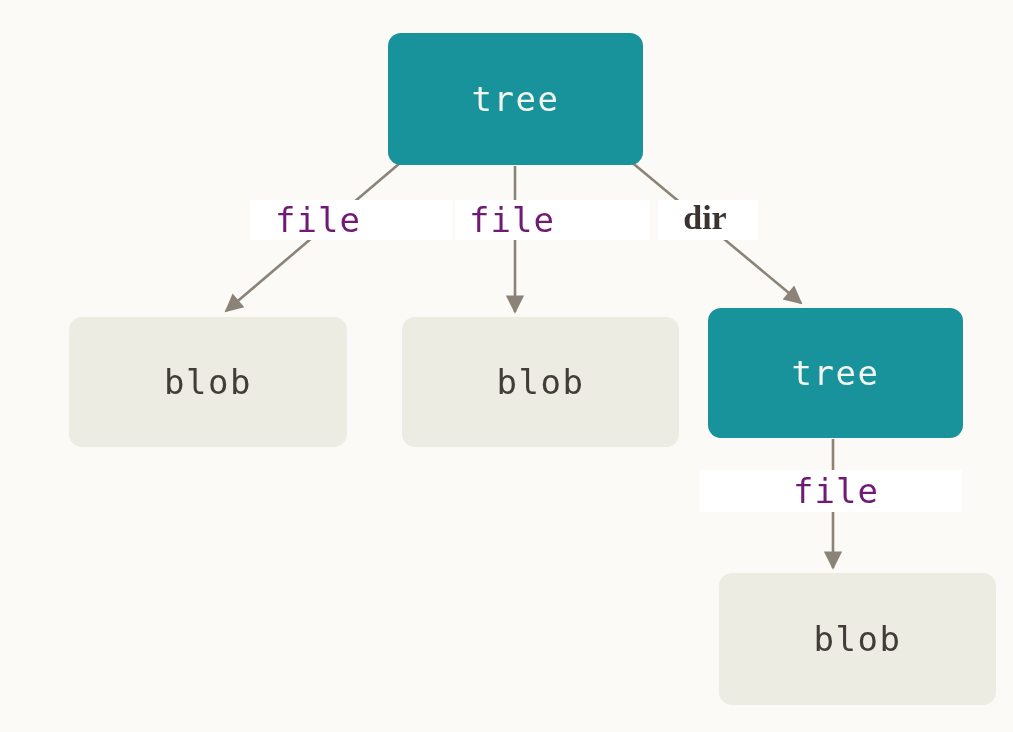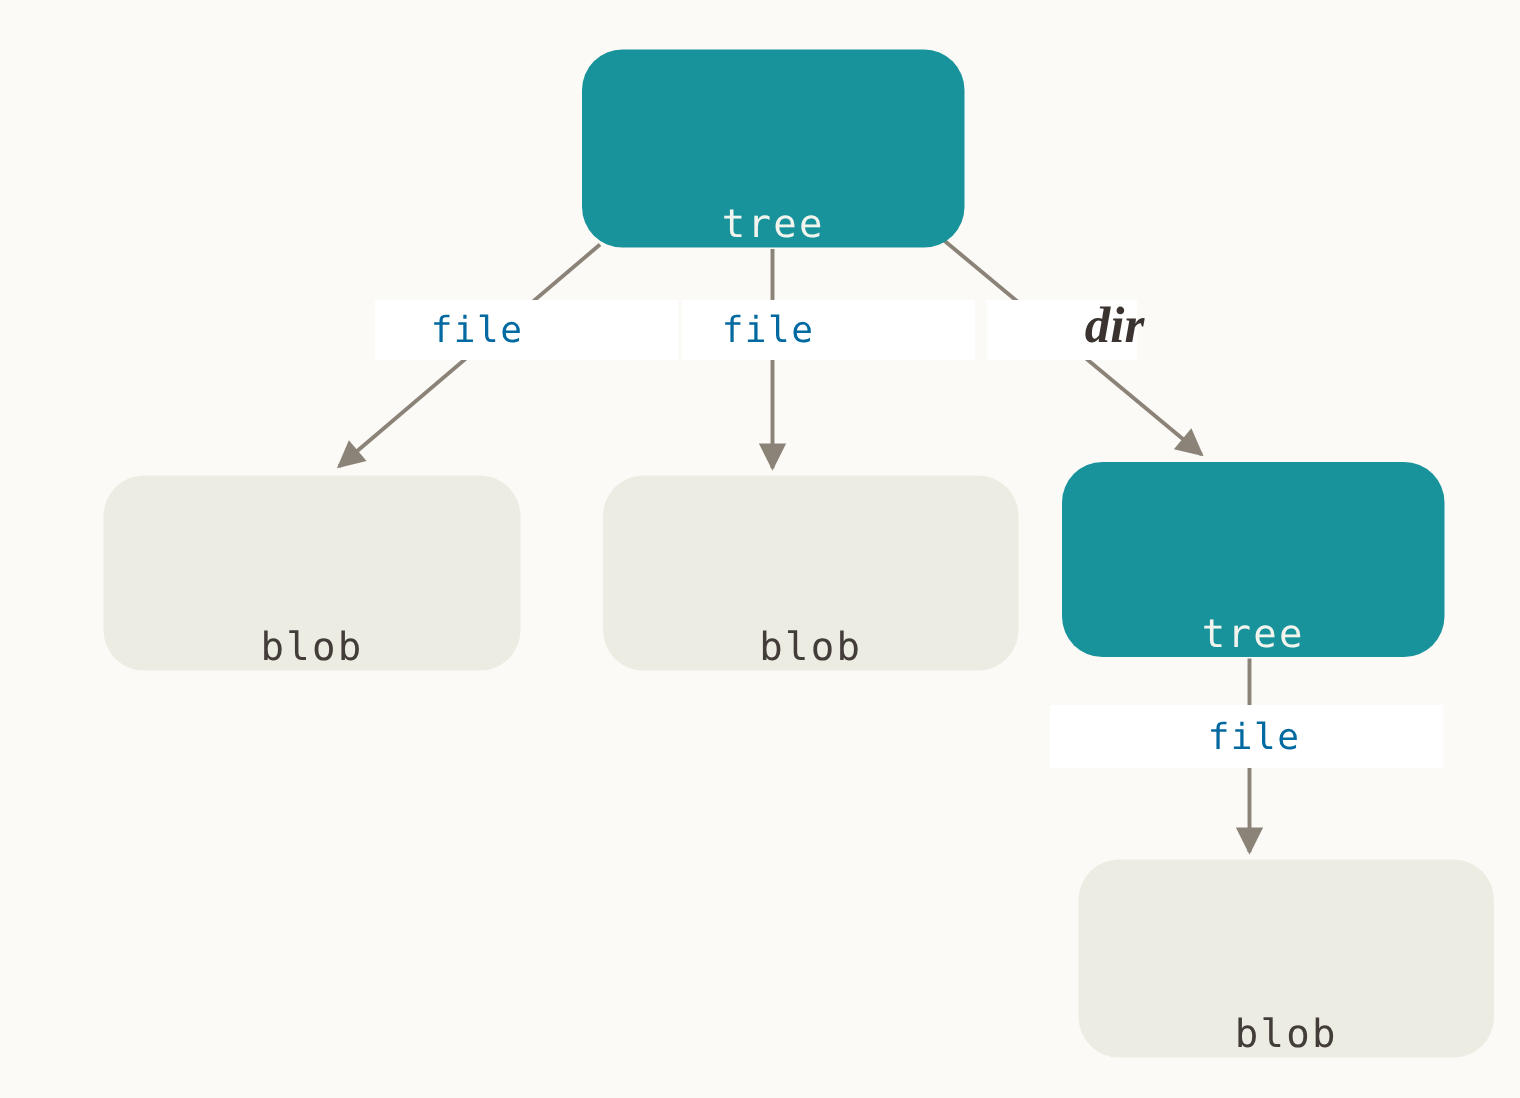--- a/index.html
+++ b/index.html
@@ -21,25 +21,25 @@
     height: 732px;
   }
   svg.arrows {
     position: absolute;
     left: 0; top: 0;
     z-index: 1;
   }
   .node {
     position: absolute;
     display: flex;
-    align-items: flex-end;
+    align-items: center;
     justify-content: center;
-    border-radius: 27px;
+    border-radius: 13px;
     z-index: 3;
-    font-size: 26px;
+    font-size: 34px;
     letter-spacing: 1.5px;
   }
   .node.tree {
     background: #18929b;
     color: #f2f4ee;
   }
   .node.blob {
     background: #edece3;
     color: #433d3a;
     margin-left: 24px;
@@ -48,22 +48,22 @@
     position: absolute;
     background: #ffffff;
     z-index: 2;
   }
   .edge-label {
     position: absolute;
     z-index: 2;
     display: flex;
     align-items: center;
     justify-content: center;
-    color: #0369a1;
-    font-size: 24px;
+    color: #701a75;
+    font-size: 34px;
     letter-spacing: 1px;
   }
   .edge-label.serif {
     font-family: "Liberation Serif", "DejaVu Serif", serif;
     font-weight: bold;
     font-size: 34px;
     letter-spacing: 0;
     color: #3a332f;
   }
 </style>
@@ -84,21 +84,21 @@
     <line x1="833" y1="439" x2="833" y2="568" stroke="#8b8377" stroke-width="2.6" marker-end="url(#ah)"></line>
   </svg>
 
   <div class="edge-band" style="left:250px; top:200px; width:202px; height:40px;"></div>
   <div class="edge-band" style="left:455px; top:200px; width:195px; height:40px;"></div>
   <div class="edge-band" style="left:658px; top:200px; width:100px; height:40px;"></div>
   <div class="edge-band" style="left:700px; top:470px; width:262px; height:42px;"></div>
 
   <div class="edge-label" style="left:258px; top:200px; width:120px; height:40px;">file</div>
   <div class="edge-label" style="left:452px; top:200px; width:120px; height:40px;">file</div>
-  <div class="edge-label serif" style="left:693px; top:198px; width:100px; height:40px;font-style:italic;">dir</div>
+  <div class="edge-label serif" style="left:655px; top:198px; width:100px; height:40px;">dir</div>
   <div class="edge-label" style="left:776px; top:470px; width:120px; height:42px;">file</div>
 
   <div class="node tree" style="left:388px; top:33px; width:255px; height:132px;">
     <span>tree</span>
   </div>
 
   <div class="node blob" style="left:45px; top:317px; width:278px; height:130px;">
     <span>blob</span>
   </div>
 

